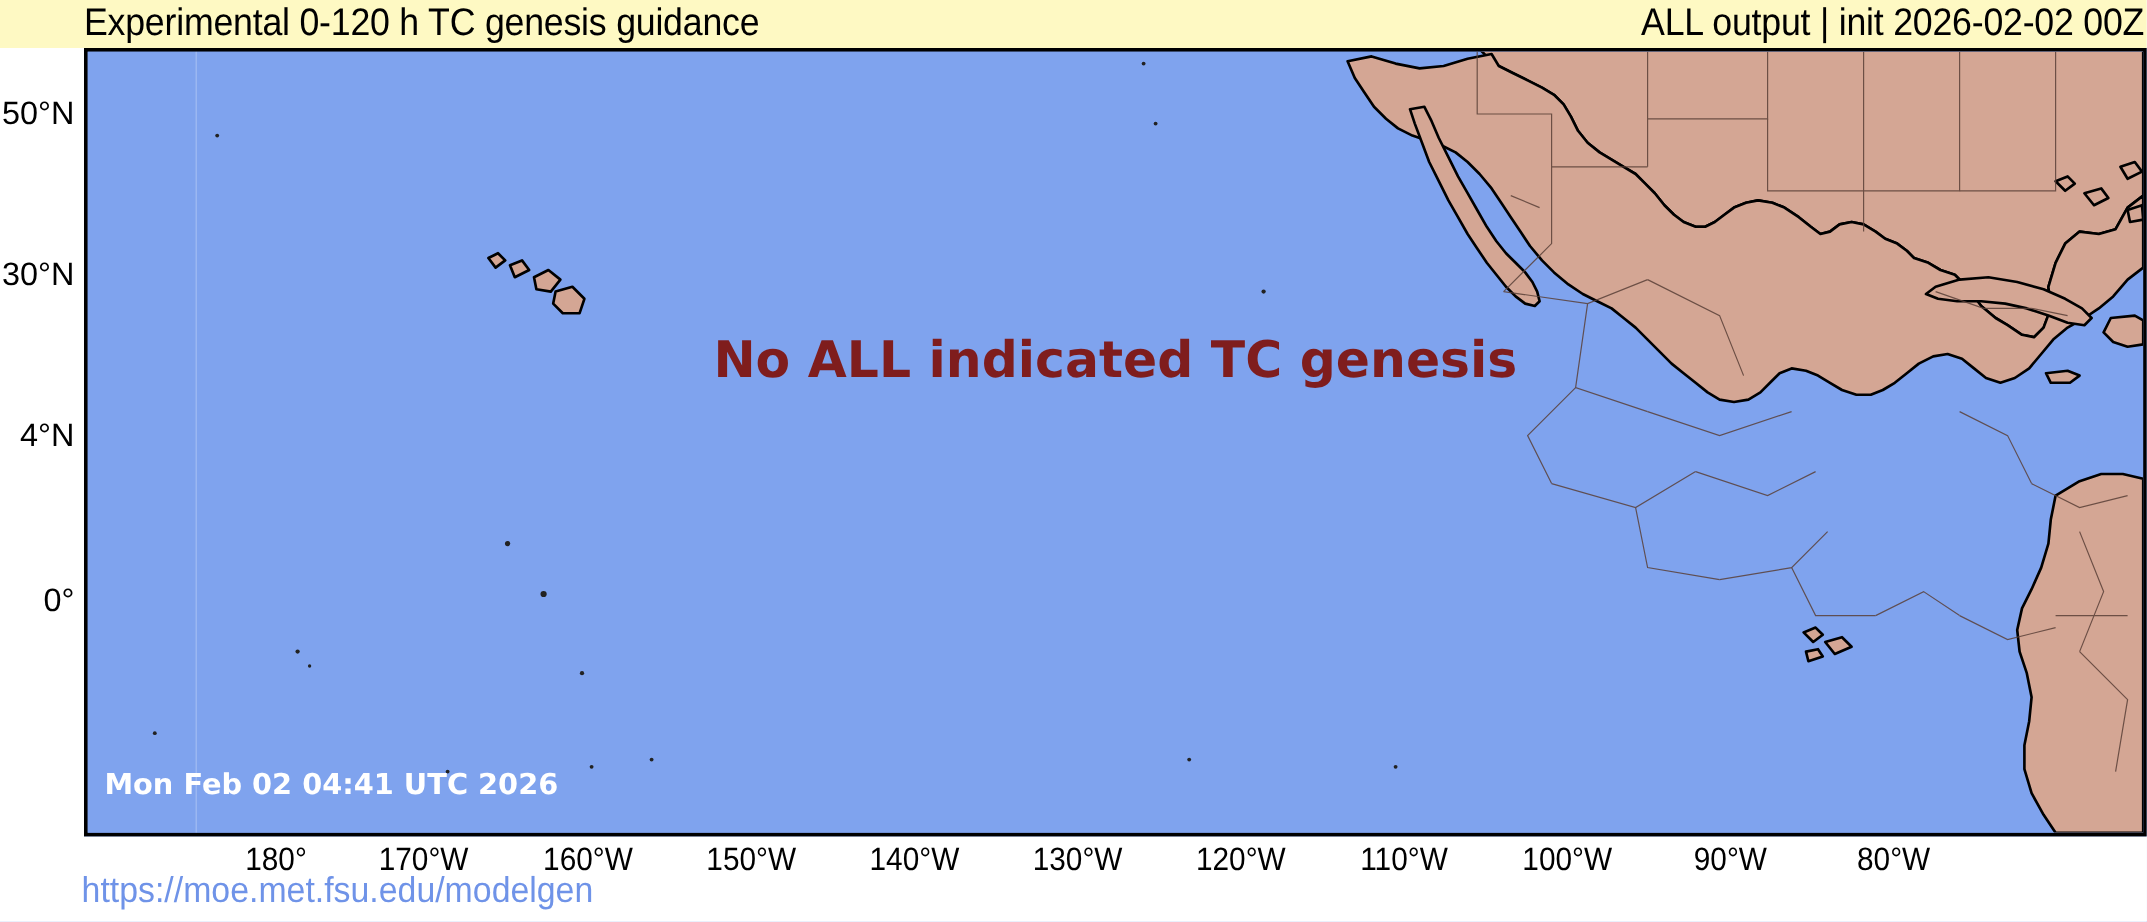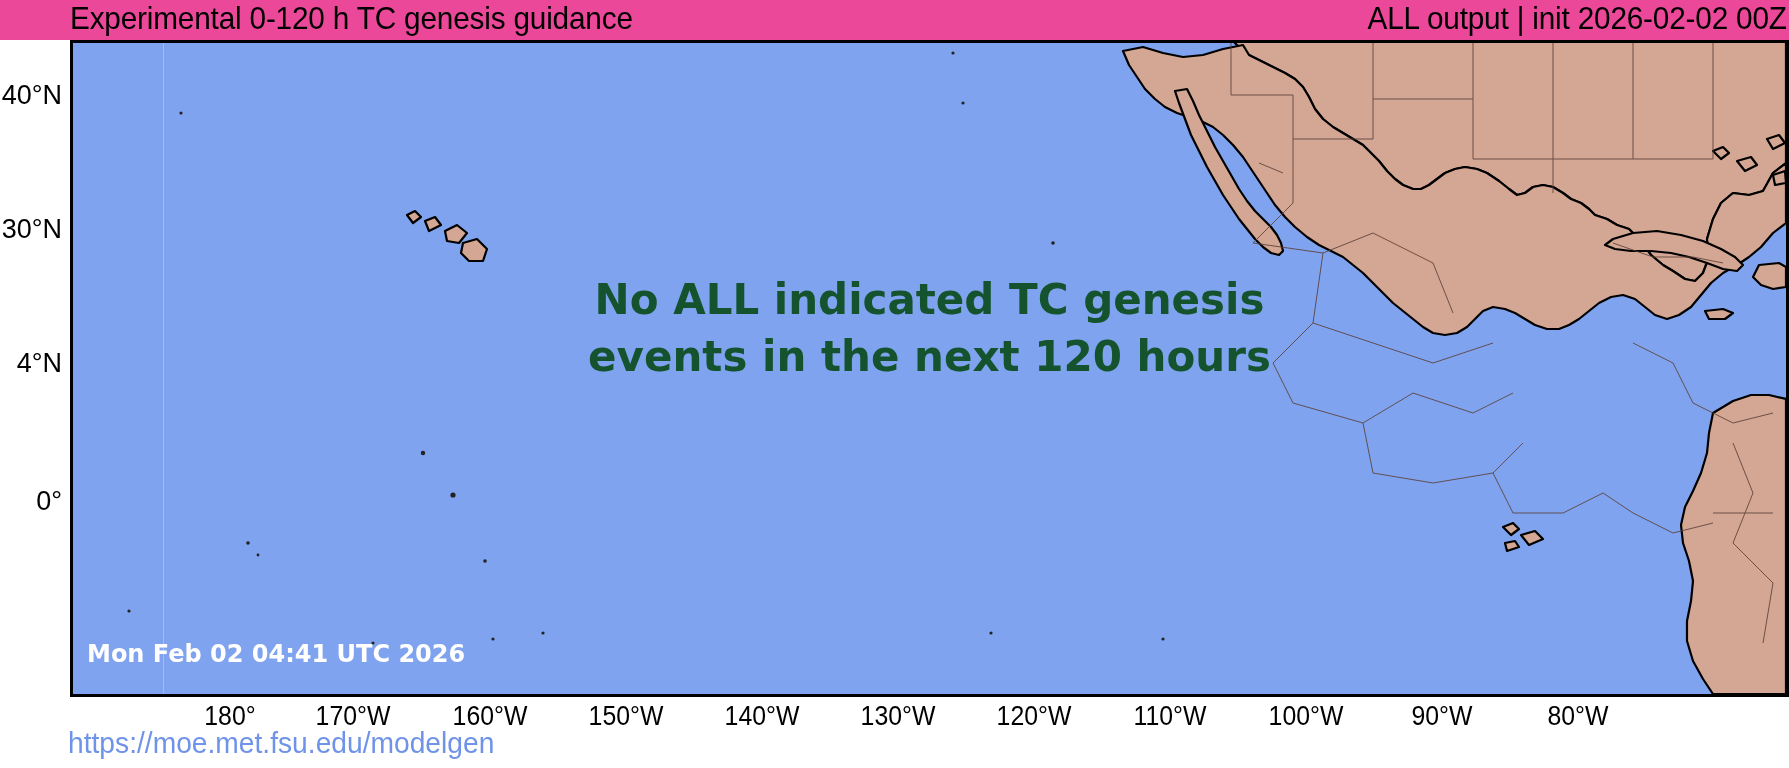--- a/index.html
+++ b/index.html
@@ -5,21 +5,21 @@
   html,body{margin:0;padding:0;background:#ffffff;}
   body{
     width:1789px;height:768px;overflow:hidden;
     font-family:"Liberation Sans", sans-serif;
     position:relative;
   }
 
   
   #title-row{
     position:absolute;left:0;top:0;width:1789px;height:40px;
-    background:#ec4899;
+    background:#fef9c3;
   }
   #title-left{
     position:absolute;left:70px;top:-2px;
     font-size:32px;line-height:40px;color:#000000;
     font-family:"Liberation Sans Narrow","Liberation Sans",sans-serif;
     letter-spacing:-0.2px;white-space:nowrap;
     transform:scaleX(0.93);transform-origin:left center;
   }
   #title-right{
     position:absolute;right:2px;top:-2px;
@@ -43,21 +43,21 @@
   
   .gridline{
     position:absolute;top:0;bottom:0;width:1px;
     background:rgba(255,255,255,0.28);
   }
 
   
   #center-msg{
     position:absolute;left:0;right:0;top:228px;
     text-align:center;
-    color:#14532d;
+    color:#7f1d1d;
     font-size:42px;
     font-weight:bold;
     line-height:57px;
     font-family:"DejaVu Sans","Liberation Sans",sans-serif;
     letter-spacing:0px;
     pointer-events:none;
   }
   #center-msg .l2{display:block;}
 
   
@@ -224,40 +224,39 @@
       <circle cx="56" cy="568" r="1.6"></circle>
       <circle cx="918" cy="590" r="1.6"></circle>
       <circle cx="1090" cy="596" r="1.6"></circle>
     </g>
   </svg>
 
   <div class="gridline" style="left:90px"></div>
 
   <div id="center-msg">
     <span>No ALL indicated TC genesis</span>
-    <span class="l2">events in the next 120 hours</span>
   </div>
 
   <div id="valid-time">Mon Feb 02 04:41 UTC 2026</div>
 </div>
 
 <div id="x-axis">
   <span class="xtick" style="left:230px">180°</span>
   <span class="xtick" style="left:353px">170°W</span>
   <span class="xtick" style="left:490px">160°W</span>
   <span class="xtick" style="left:626px">150°W</span>
   <span class="xtick" style="left:762px">140°W</span>
   <span class="xtick" style="left:898px">130°W</span>
   <span class="xtick" style="left:1034px">120°W</span>
   <span class="xtick" style="left:1170px">110°W</span>
   <span class="xtick" style="left:1306px">100°W</span>
   <span class="xtick" style="left:1442px">90°W</span>
   <span class="xtick" style="left:1578px">80°W</span>
 </div>
 
 <div id="y-axis">
-  <span class="ytick" style="top:95px">40°N</span>
+  <span class="ytick" style="top:95px">50°N</span>
   <span class="ytick" style="top:229px">30°N</span>
   <span class="ytick" style="top:363px">4°N</span>
   <span class="ytick" style="top:501px">0°</span>
 </div>
 
 <a id="footer-url" href="#">https://moe.met.fsu.edu/modelgen</a>
 
 </body></html>

